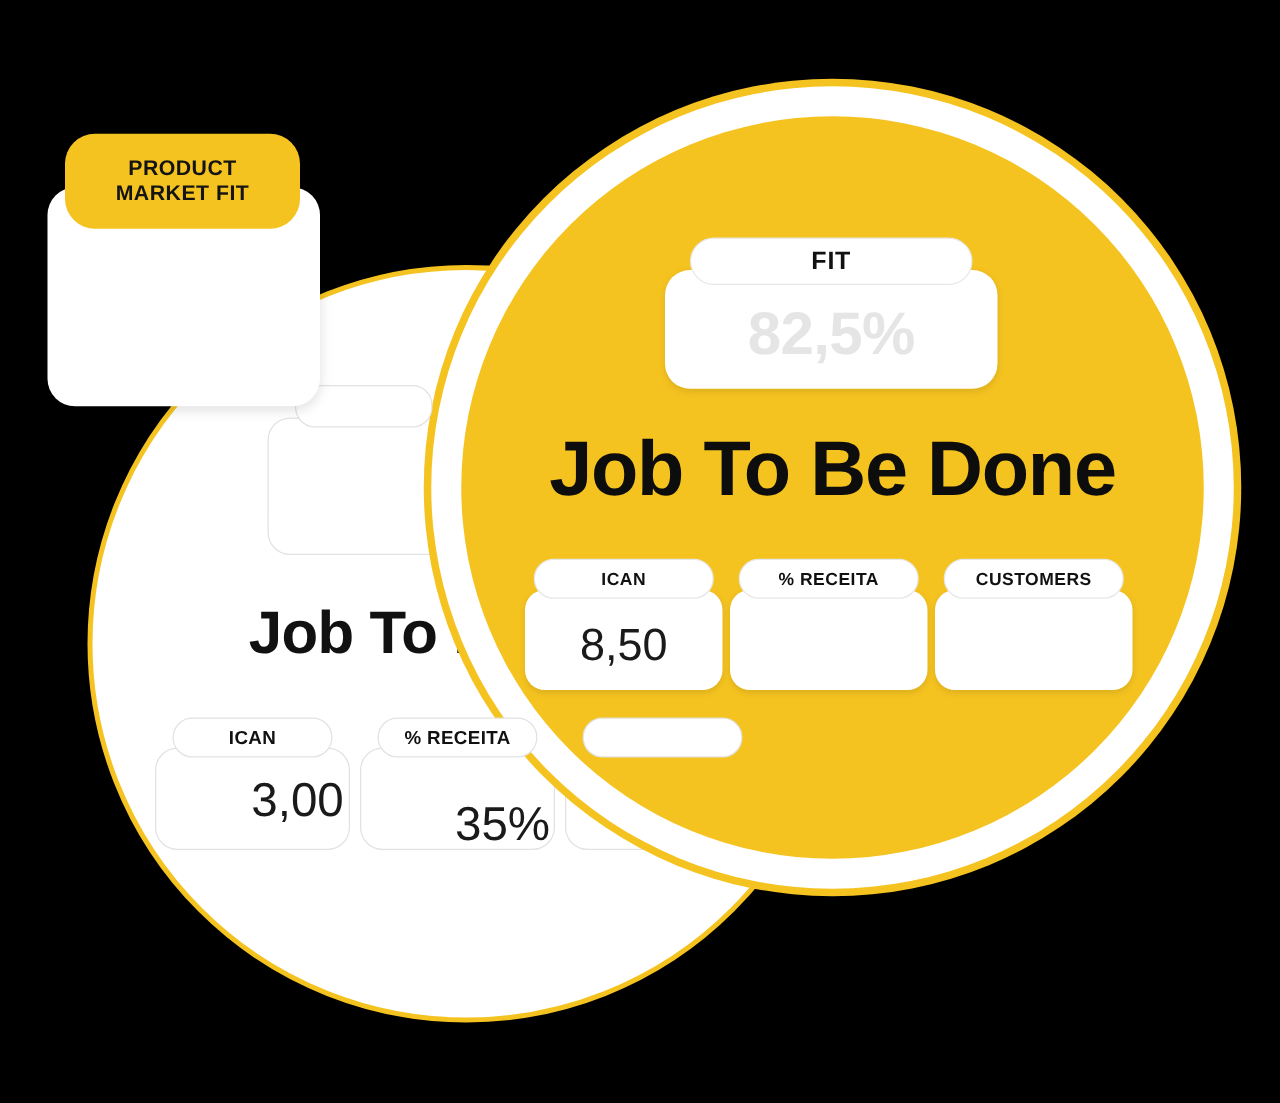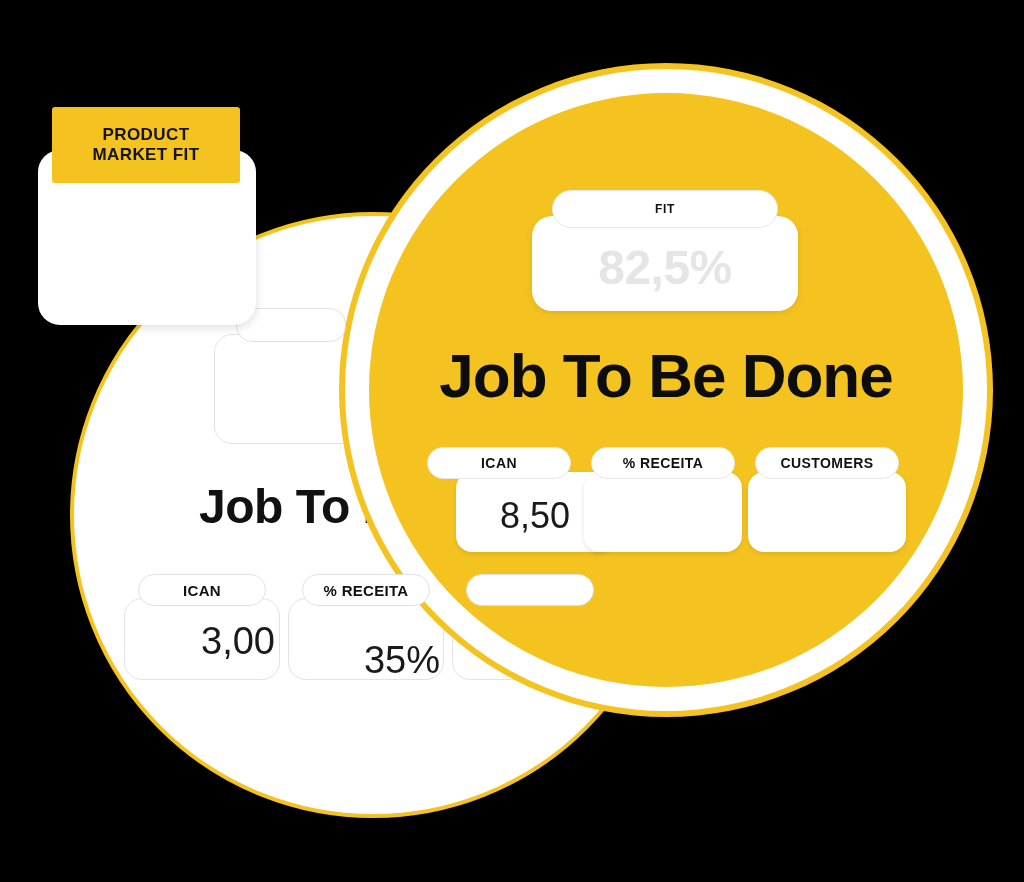--- a/index.html
+++ b/index.html
@@ -125,21 +125,21 @@
     top: 190px;
     width: 226px;
     height: 38px;
     background: #ffffff;
     border: 1.5px solid #e7e7e7;
     border-radius: 19px;
     box-sizing: border-box;
     display: flex;
     align-items: center;
     justify-content: center;
-    font-size: 12px;
+    font-size: 20px;
     font-weight: bold;
     letter-spacing: 0.6px;
     color: #111111;
     z-index: 5;
   }
   .fit-value {
     position: absolute;
     left: 532px;
     top: 232px;
     width: 266px;
@@ -201,21 +201,21 @@
     top: 485px;
     width: 158px;
     height: 62px;
     display: flex;
     align-items: center;
     justify-content: center;
     font-size: 36px;
     color: #1a1a1a;
     z-index: 6;
   }
-  .m0 { left: 420px; margin-left: 36px; }
+  .m0 { left: 420px; }
   .m0c { left: 427px; }
   .m1 { left: 584px; }
   .m1c { left: 591px; }
   .m2 { left: 748px; }
   .m2c { left: 755px; }
 
   
   .pmf-card {
     position: absolute;
     left: 38px;
@@ -228,21 +228,21 @@
     box-sizing: border-box;
     z-index: 20;
   }
   .pmf-badge {
     position: absolute;
     left: 52px;
     top: 107px;
     width: 188px;
     height: 76px;
     background: #F5C320;
-    border-radius: 3px;
+    border-radius: 24px;
     box-sizing: border-box;
     display: flex;
     flex-direction: column;
     align-items: center;
     justify-content: center;
     z-index: 21;
     line-height: 1.18;
   }
   .pmf-badge span {
     font-size: 17px;

